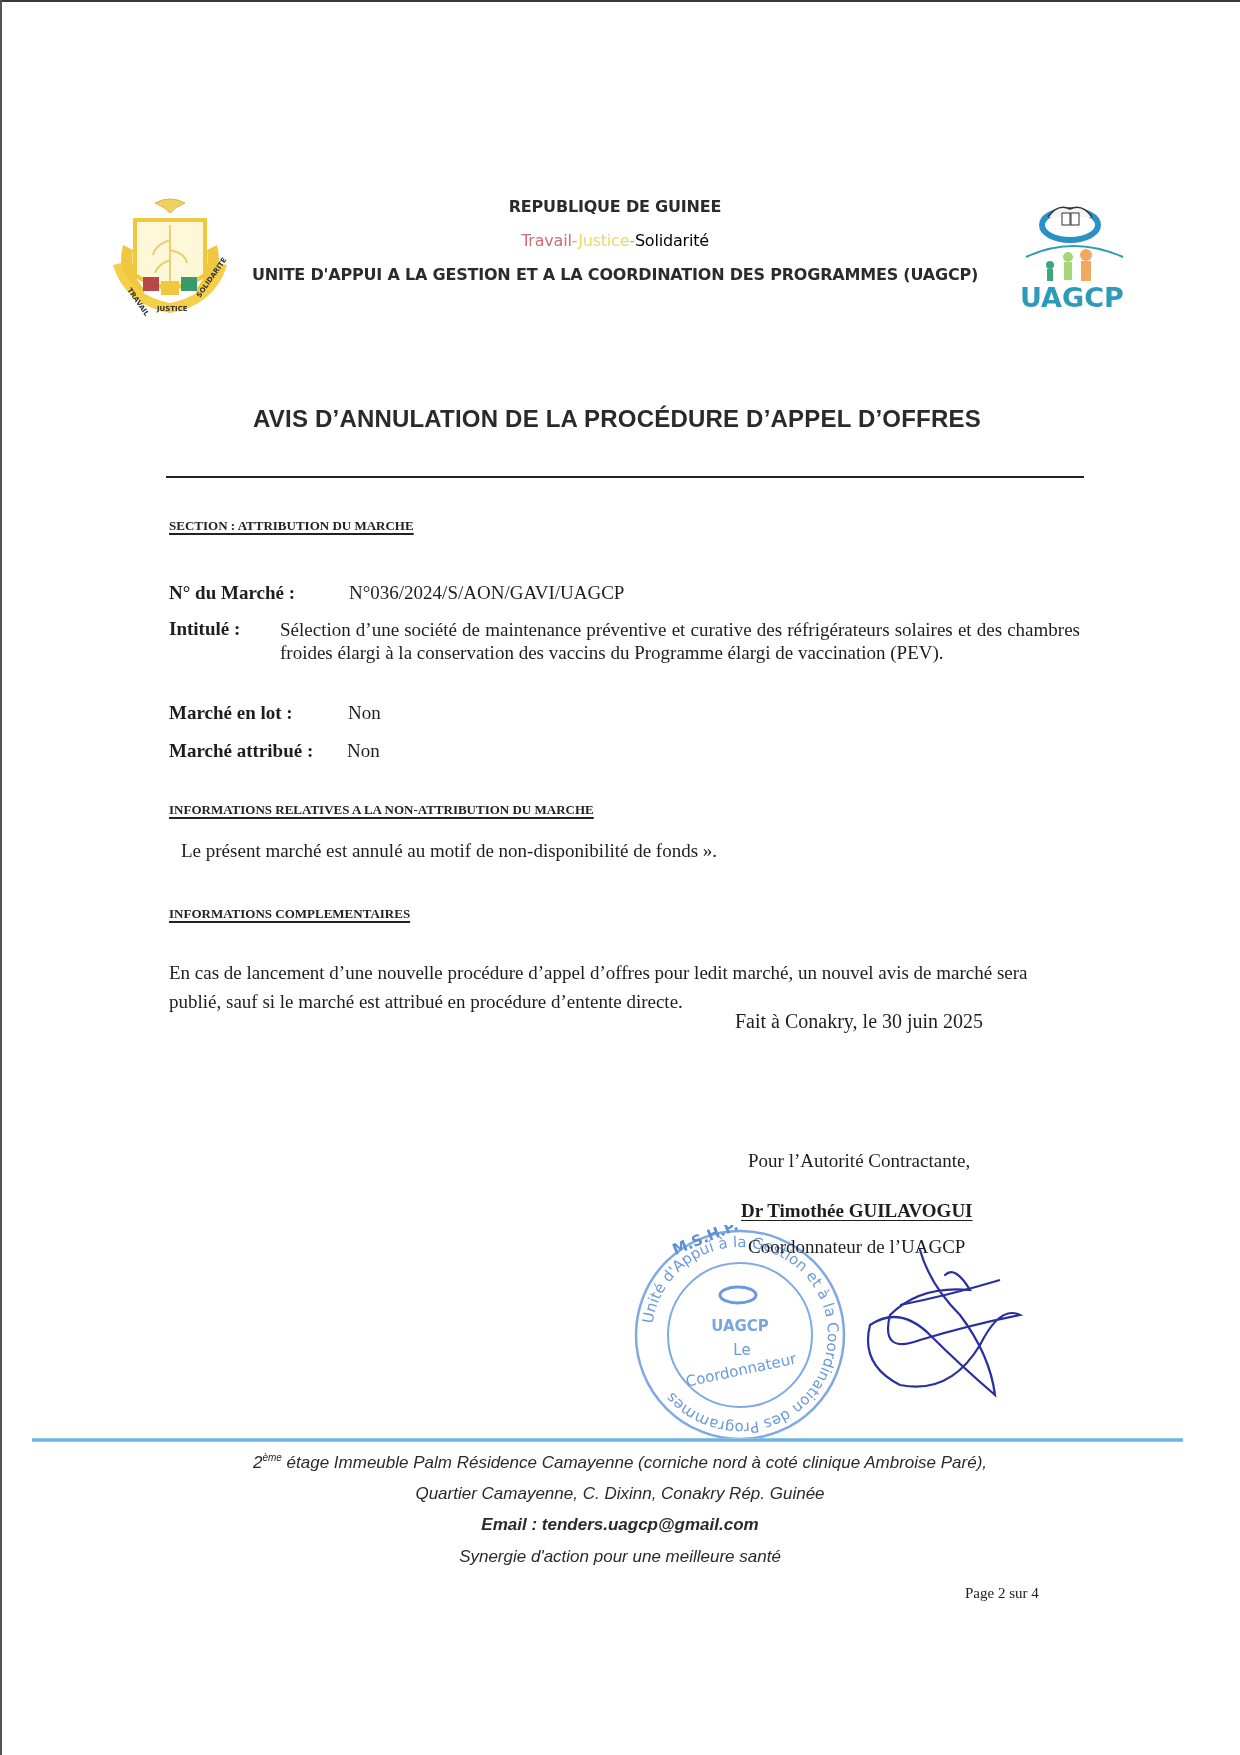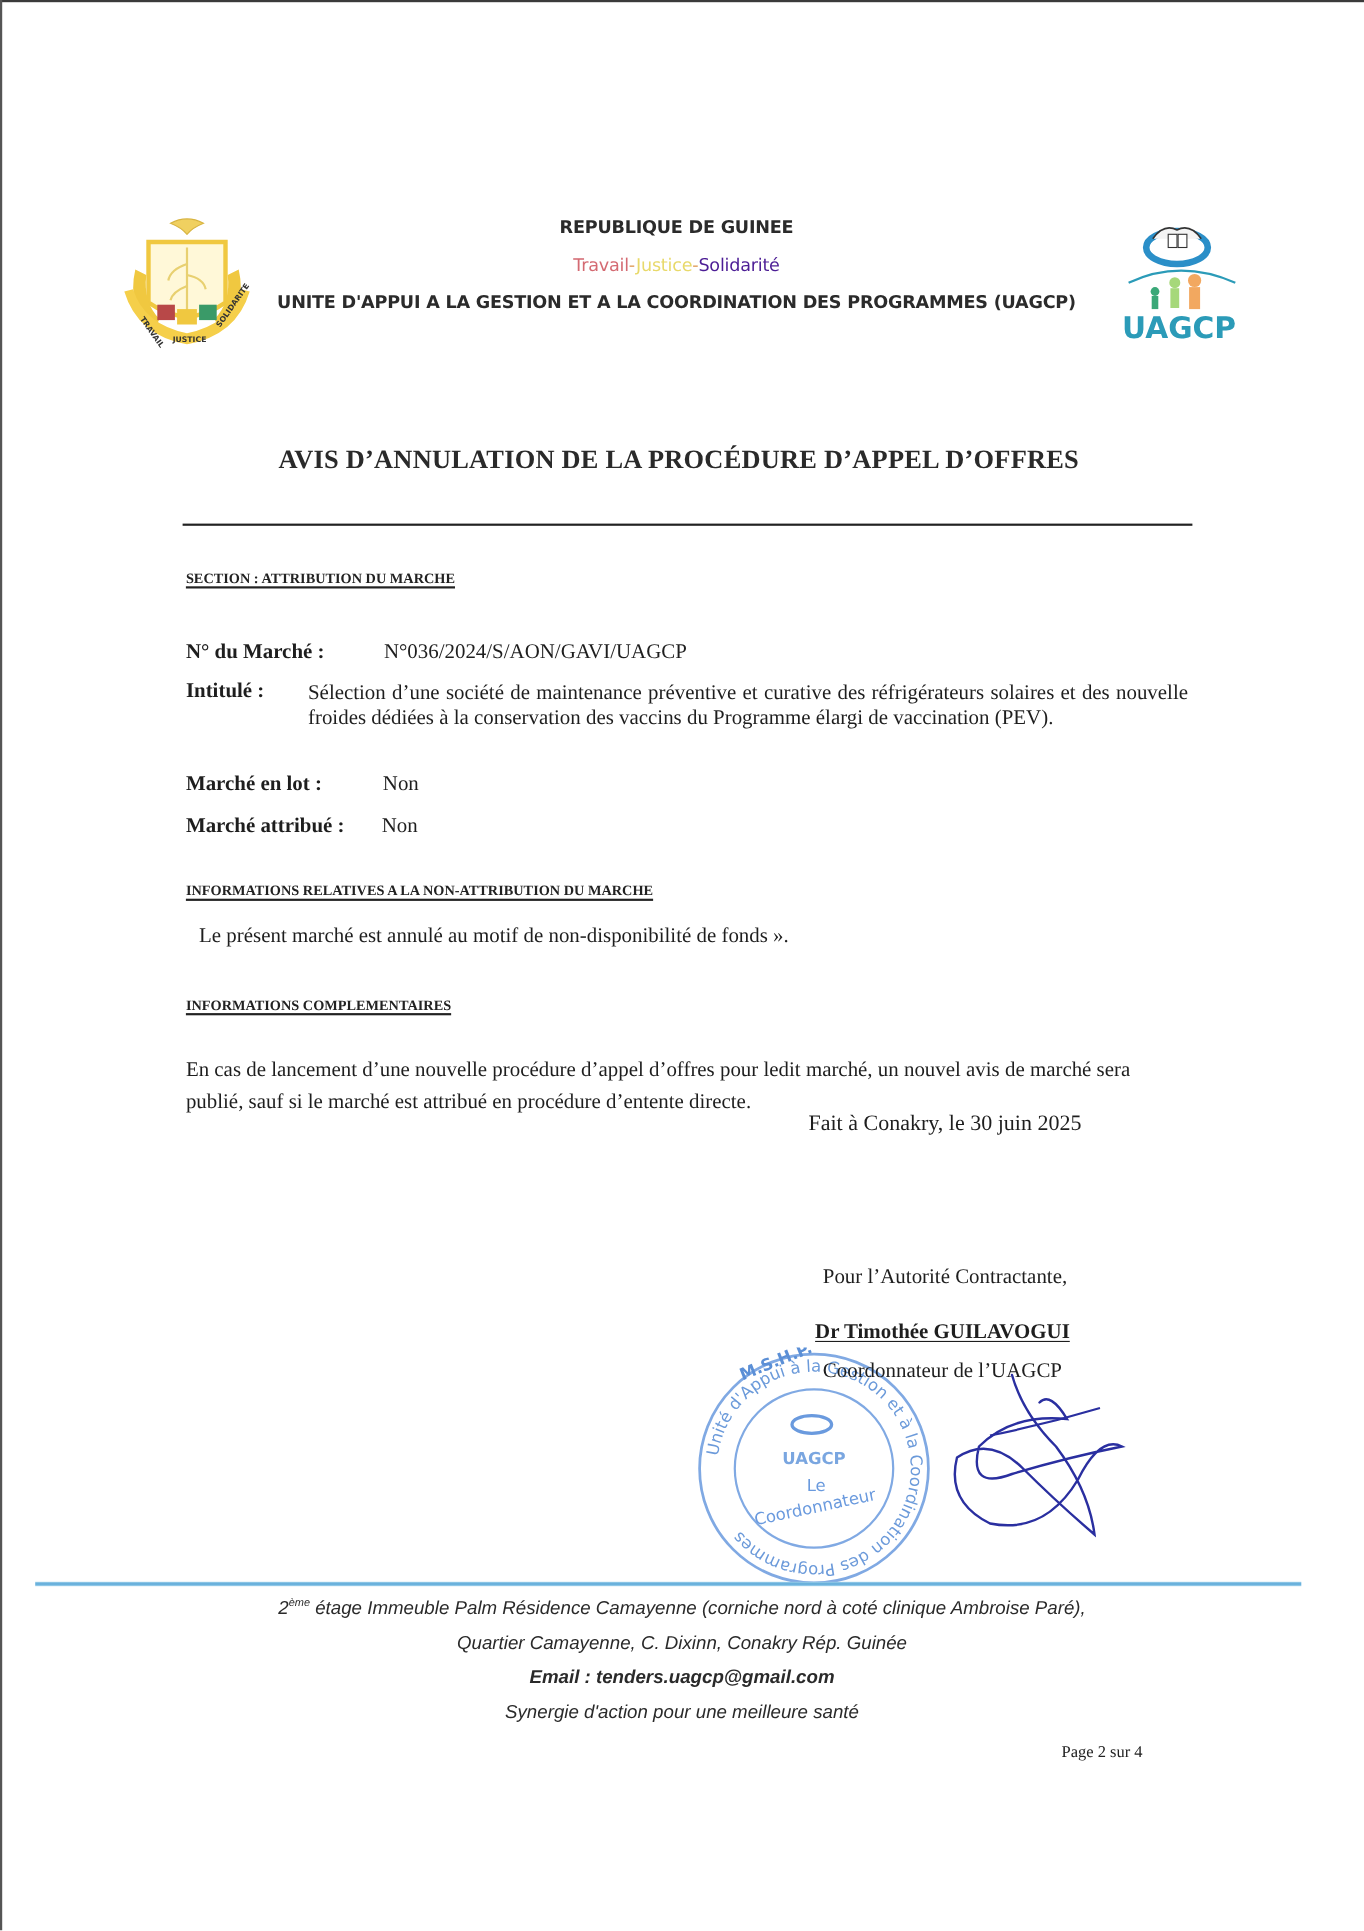--- a/index.html
+++ b/index.html
@@ -7,28 +7,28 @@
   .scan-edge-top { position:absolute; left:0; top:0; width:1240px; height:2px; background:#3a3a3a; }
   .scan-edge-left { position:absolute; left:0; top:0; width:2px; height:1755px; background:#555; }
 
   .header-text { position:absolute; left:220px; top:190px; width:790px; text-align:center;
     font-family:"DejaVu Sans", sans-serif; font-weight:bold; color:#2b2b2b; }
   .h-line { font-size:16px; line-height:34px; letter-spacing:-0.2px; }
   .h-line.motto { font-weight:normal; font-size:16px; }
   .h-line.wide { font-size:16px; }
   .motto .w1 { color:#d46a72; }
   .motto .w2 { color:#e8d96a; }
-  .motto .w3 { color:#4c1d95; }
+  .motto .w3 { color:#000000; }
   .motto .sep { color:#e0a060; }
 
   .emblem { position:absolute; left:105px; top:195px; width:130px; height:130px; }
   .uagcp-logo { position:absolute; left:1018px; top:195px; width:120px; height:118px; }
 
   .title { position:absolute; left:150px; top:405px; width:934px; text-align:center;
-    font-family:Liberation Serif, serif; font-weight:bold; font-size:24px; color:#2a2a2a; letter-spacing:0.2px; }
+    font-family:Liberation Sans, sans-serif; font-weight:bold; font-size:24px; color:#2a2a2a; letter-spacing:0.2px; }
   .title-rule { position:absolute; left:166px; top:476px; width:918px; height:2px; background:#222; }
 
   .serif { font-family:"Liberation Serif", serif; font-size:19px; color:#1e1e1e; }
   .section-h { position:absolute; left:169px; font-family:"Liberation Serif", serif; font-weight:bold;
     font-size:13px; text-decoration:underline; text-decoration-thickness:2px; text-underline-offset:3px; color:#222; }
   .label { font-weight:bold; }
   .field { position:absolute; left:169px; }
   .field .lab { position:absolute; left:0; top:0; white-space:nowrap; }
   .field .val { position:absolute; top:0; white-space:nowrap; }
   .intitule-val { position:absolute; left:280px; top:618px; width:800px; line-height:23px; text-align:justify; }
@@ -100,21 +100,21 @@
 <div class="section-h" style="top:518px;">SECTION : ATTRIBUTION DU MARCHE</div>
 
 <div class="field serif" style="top:582px;">
   <span class="lab label">N° du Marché :</span>
   <span class="val" style="left:180px;">N°036/2024/S/AON/GAVI/UAGCP</span>
 </div>
 
 <div class="field serif" style="top:618px;">
   <span class="lab label">Intitulé :</span>
 </div>
-<div class="intitule-val serif">Sélection d’une société de maintenance préventive et curative des réfrigérateurs solaires et des nouvelle froides dédiées à la conservation des vaccins du Programme élargi de vaccination (PEV).</div>
+<div class="intitule-val serif">Sélection d’une société de maintenance préventive et curative des réfrigérateurs solaires et des chambres froides élargi à la conservation des vaccins du Programme élargi de vaccination (PEV).</div>
 
 <div class="field serif" style="top:702px;">
   <span class="lab label">Marché en lot :</span>
   <span class="val" style="left:179px;">Non</span>
 </div>
 
 <div class="field serif" style="top:740px;">
   <span class="lab label">Marché attribué :</span>
   <span class="val" style="left:178px;">Non</span>
 </div>

